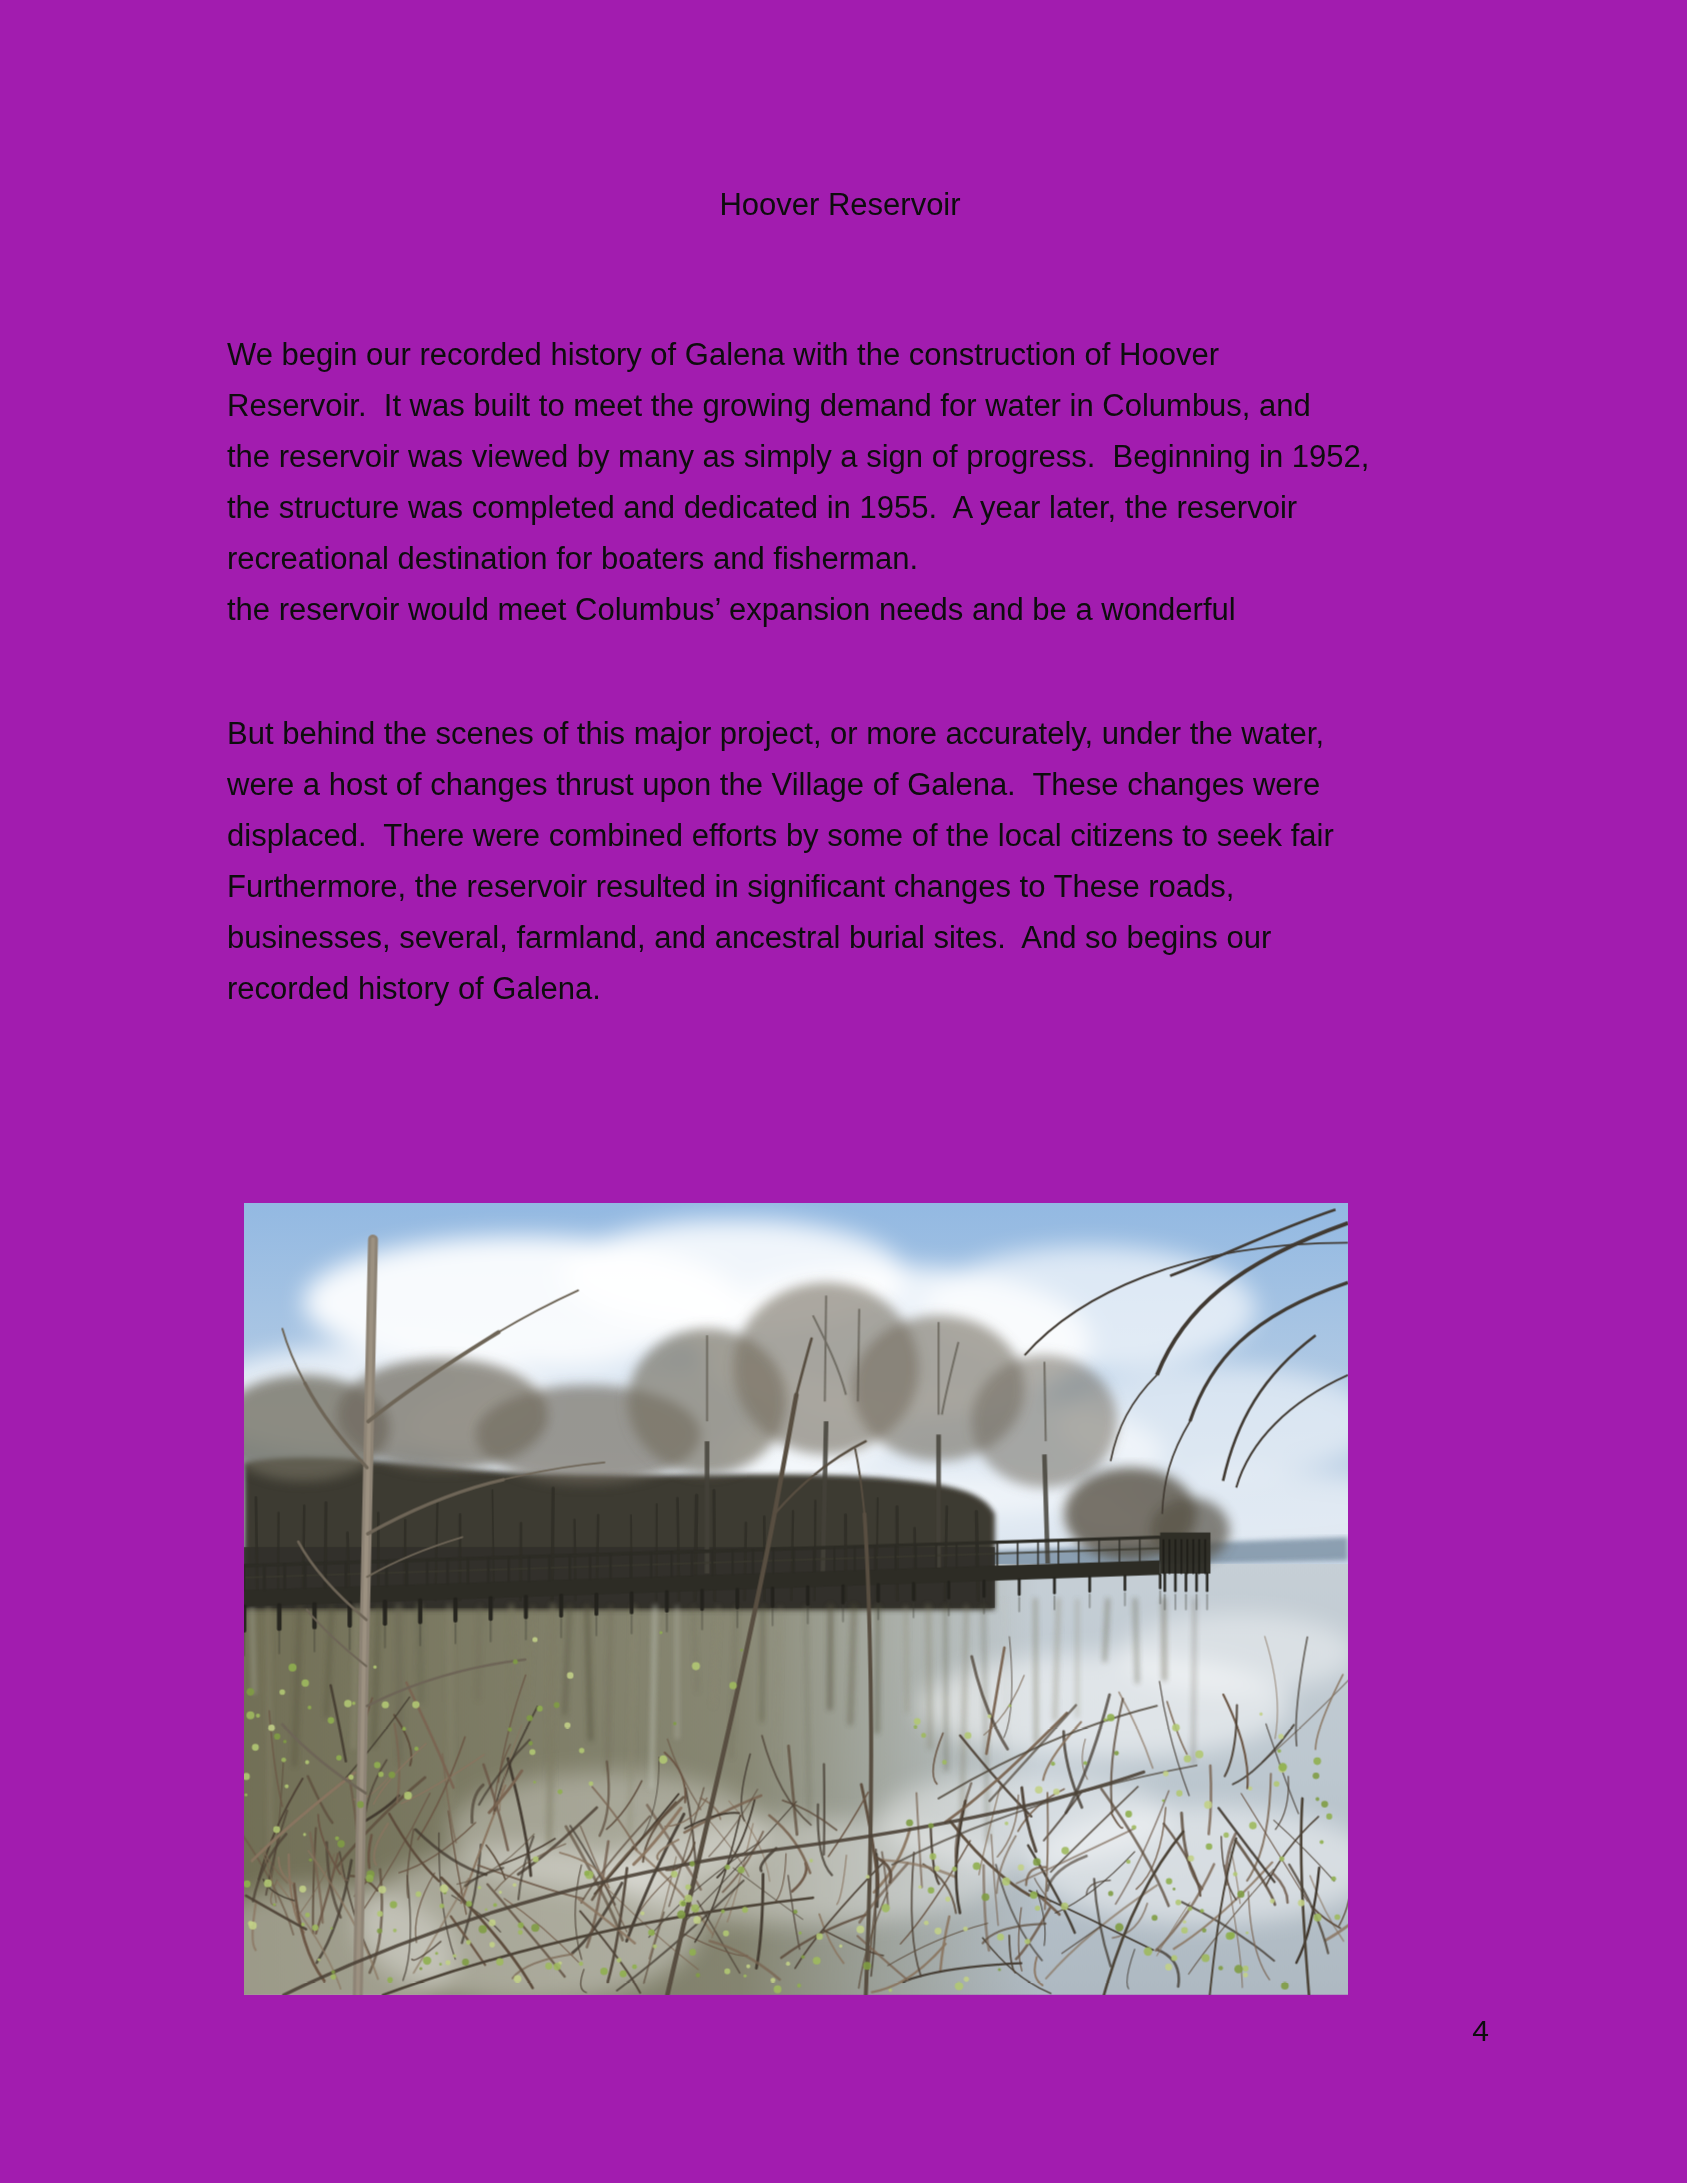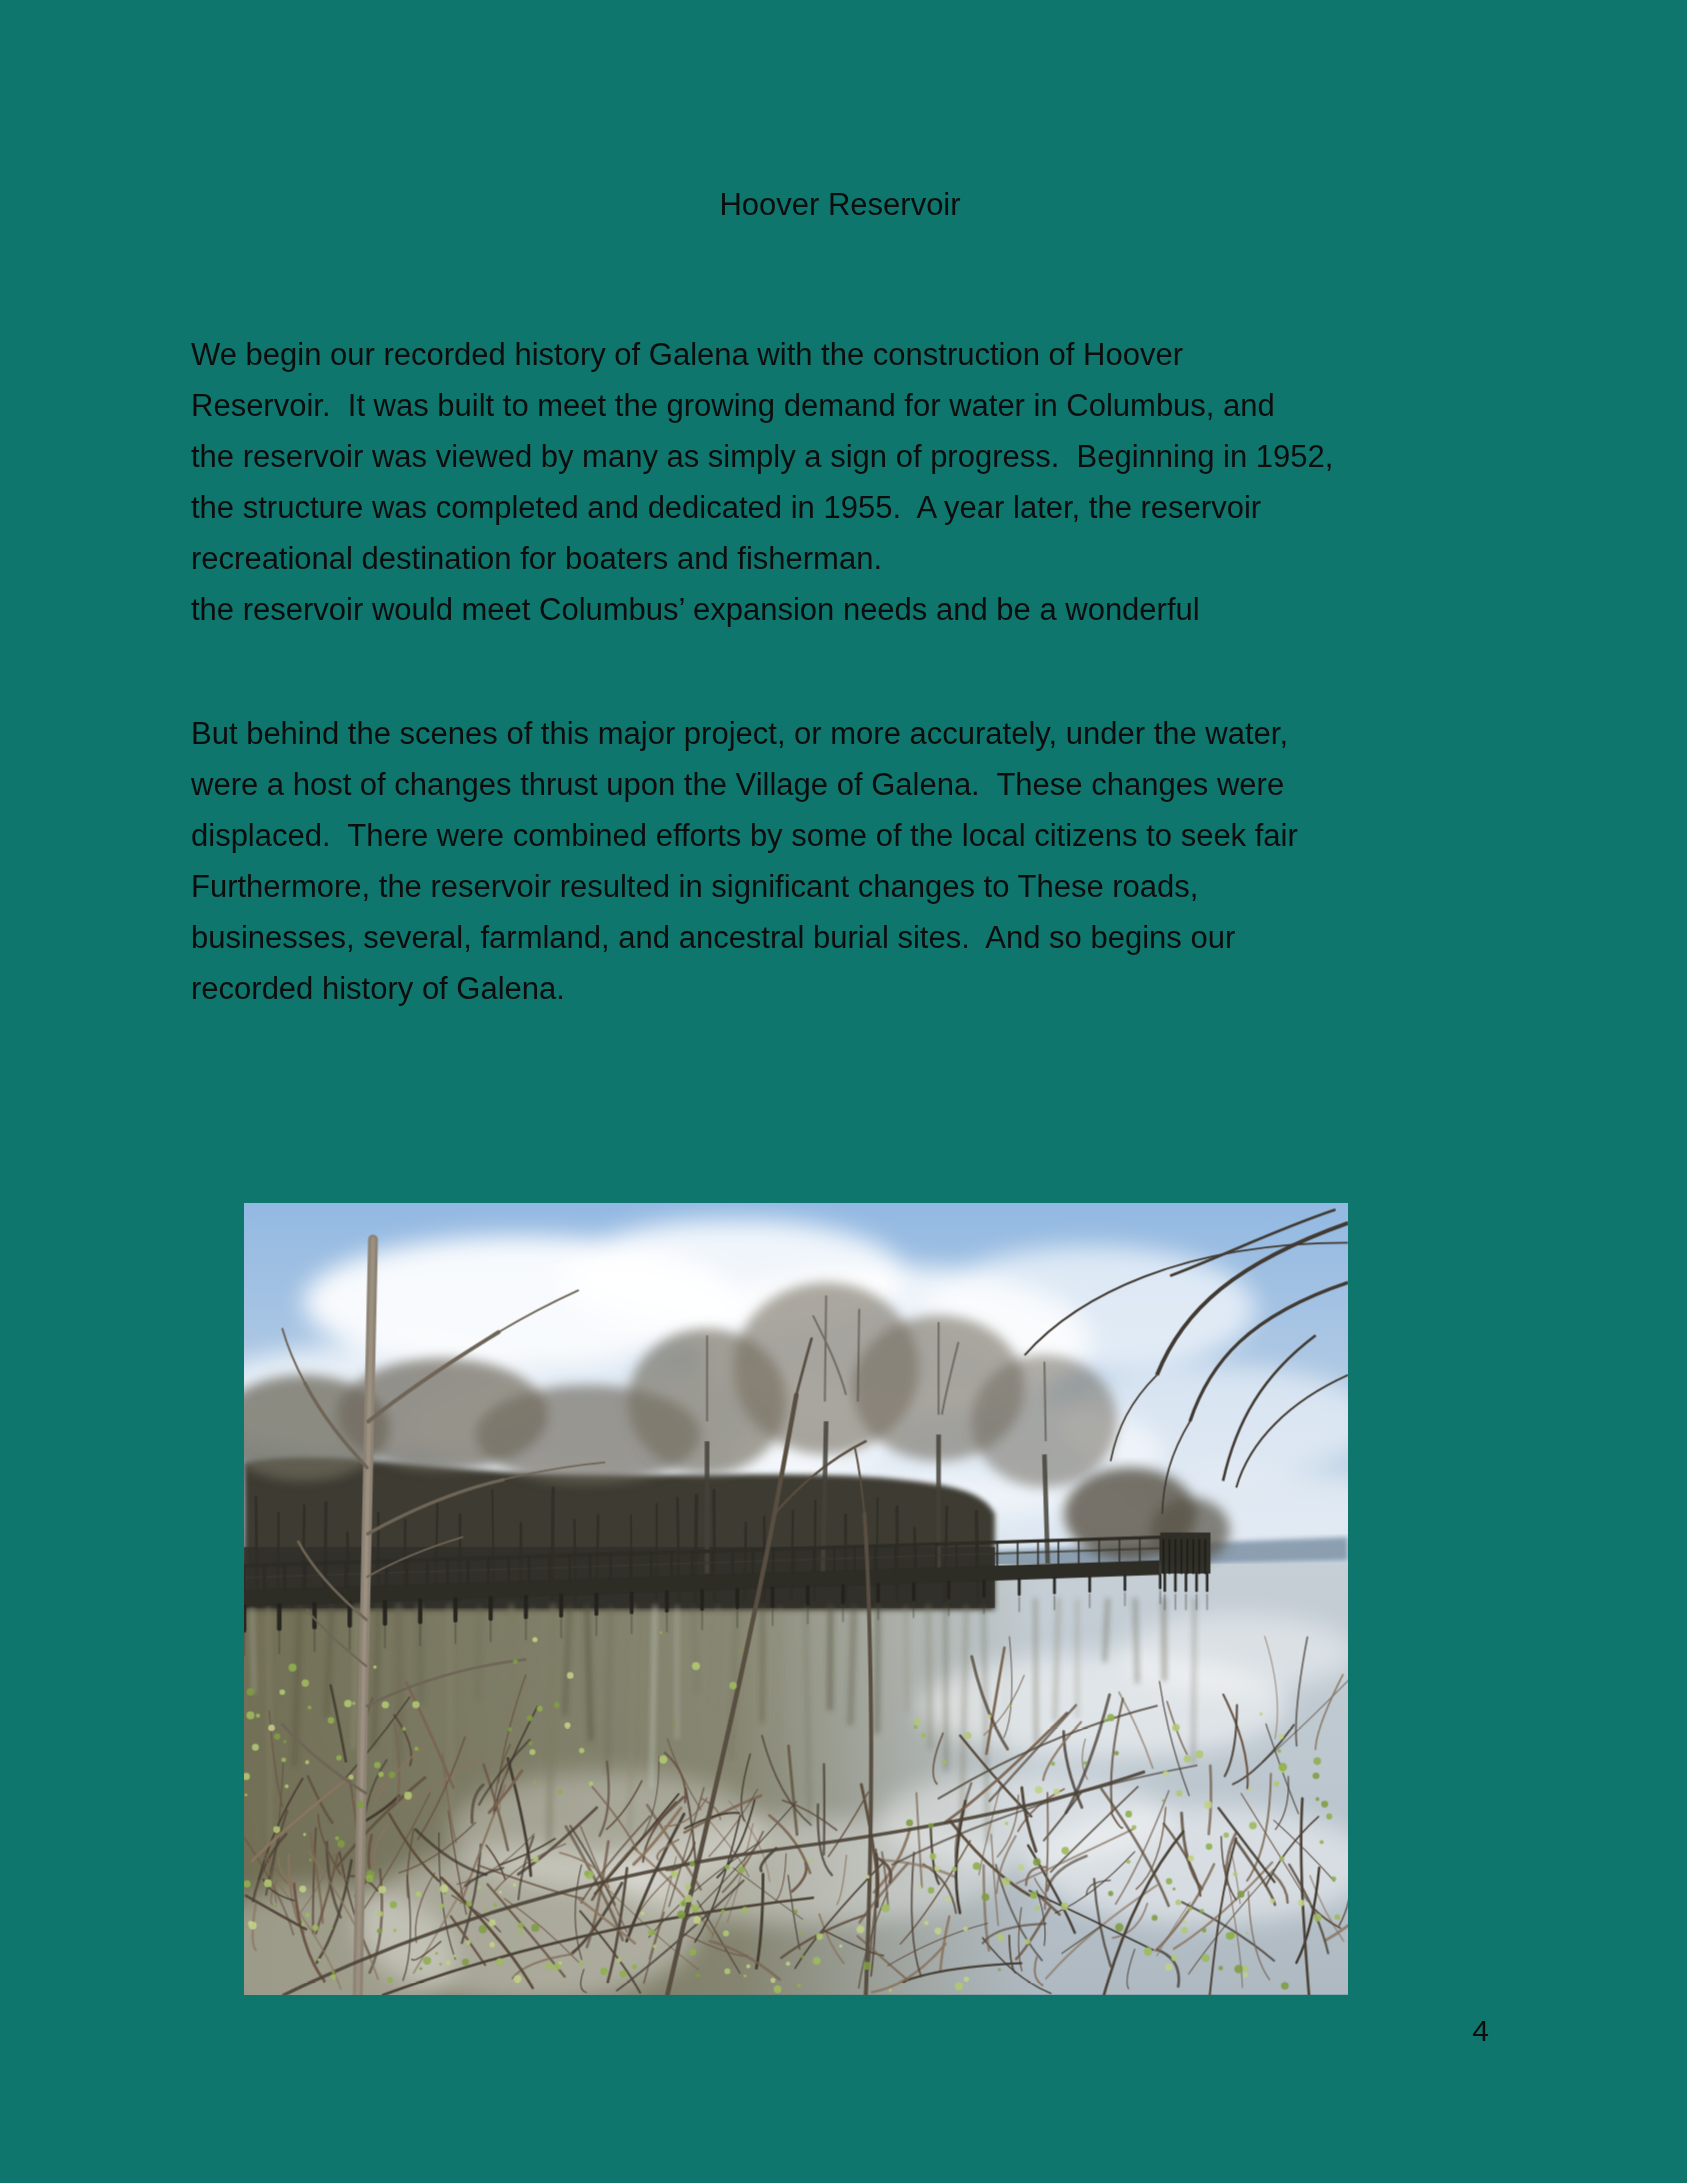--- a/index.html
+++ b/index.html
@@ -1,28 +1,28 @@
 <!DOCTYPE html>
 <html style="font-size:10.6px"><head>
 <meta charset="utf-8">
 <style>
   html,body{margin:0;padding:0;}
   body{
     width:1687px;height:2183px;background:#ffffff;position:relative;overflow:hidden;
     font-family:"Liberation Sans","DejaVu Sans",sans-serif;color:#0d0d0d;
   }
-  .sheet{position:absolute;inset:0;background:#0f766e;}
+  .sheet{position:absolute;inset:0;background:#a21caf;}
   .title{
     position:absolute;left:191px;top:179px;width:1298px;height:51px;
     line-height:51px;font-size:31px;text-align:center;white-space:pre;
   }
   .para{position:absolute;left:191px;width:1317px;}
   .para-1{top:329px;}
   .para-2{top:708px;}
-  .line{height:51px;line-height:51px;font-size:31px;white-space:pre;}
+  .line{height:51px;line-height:51px;font-size:31px;white-space:pre;margin-left:36px;}
   .photo{
     position:absolute;left:244px;top:1203px;width:1104px;height:792px;margin:0;padding:0;
   }
   .photo svg{display:block;width:1104px;height:792px;}
   .pagenum{
     position:absolute;left:191px;top:2005px;width:1298px;height:51px;
     line-height:51px;font-size:30px;text-align:right;white-space:pre;
   }
 </style>
 </head>

